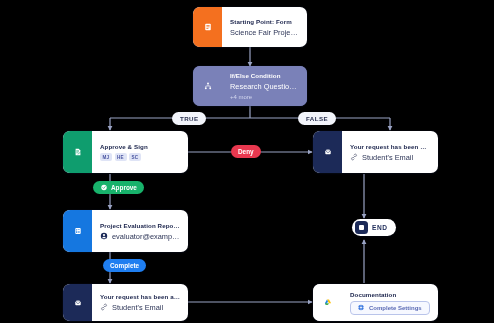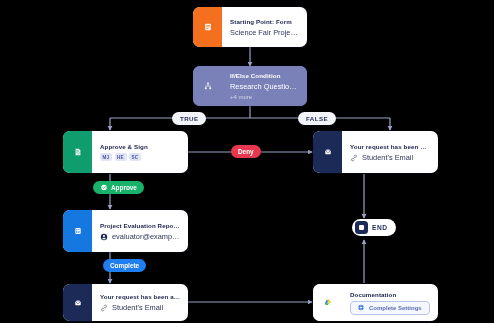--- a/index.html
+++ b/index.html
@@ -64,21 +64,21 @@
     text-overflow: ellipsis;
   }
   .sub {
     font-size: 7.4px;
     color: #2d3557;
     white-space: nowrap;
     overflow: hidden;
     text-overflow: ellipsis;
   }
   .sub.small { font-size: 6px; color:#7b84ab; }
-  .row { display:flex; align-items:flex-end; gap:4px; min-width:0; }
+  .row { display:flex; align-items:flex-start; gap:4px; min-width:0; }
 
   
   .n-start .ic { background:#f4701f; }
   .n-cond   { background:#7a81b8; }
   .n-cond .ic { background:#7a81b8; }
   .n-cond .bd { background:#7a81b8; }
   .n-cond .ttl { color:#ffffff; }
   .n-cond .sub { color:#ffffff; }
   .n-cond .sub.small { color:#d2d6ef; }
   .n-approve .ic { background:#0f9d6e; }

